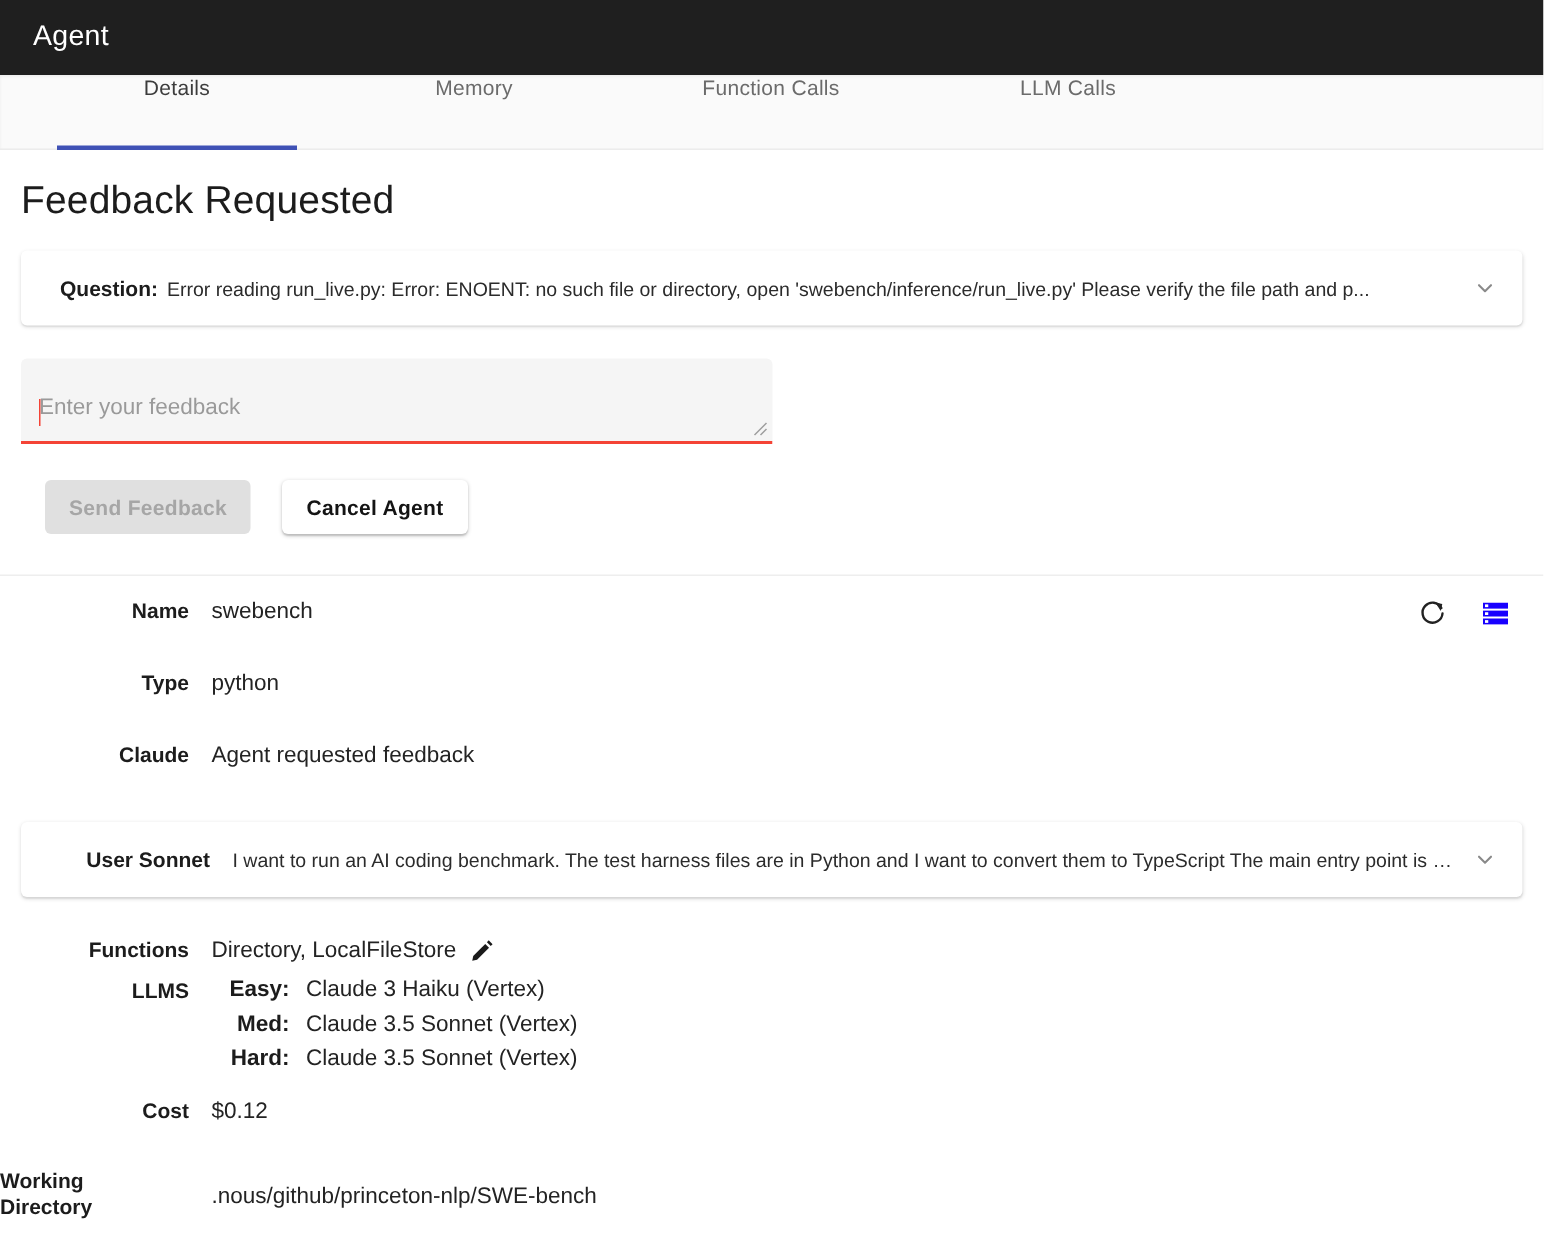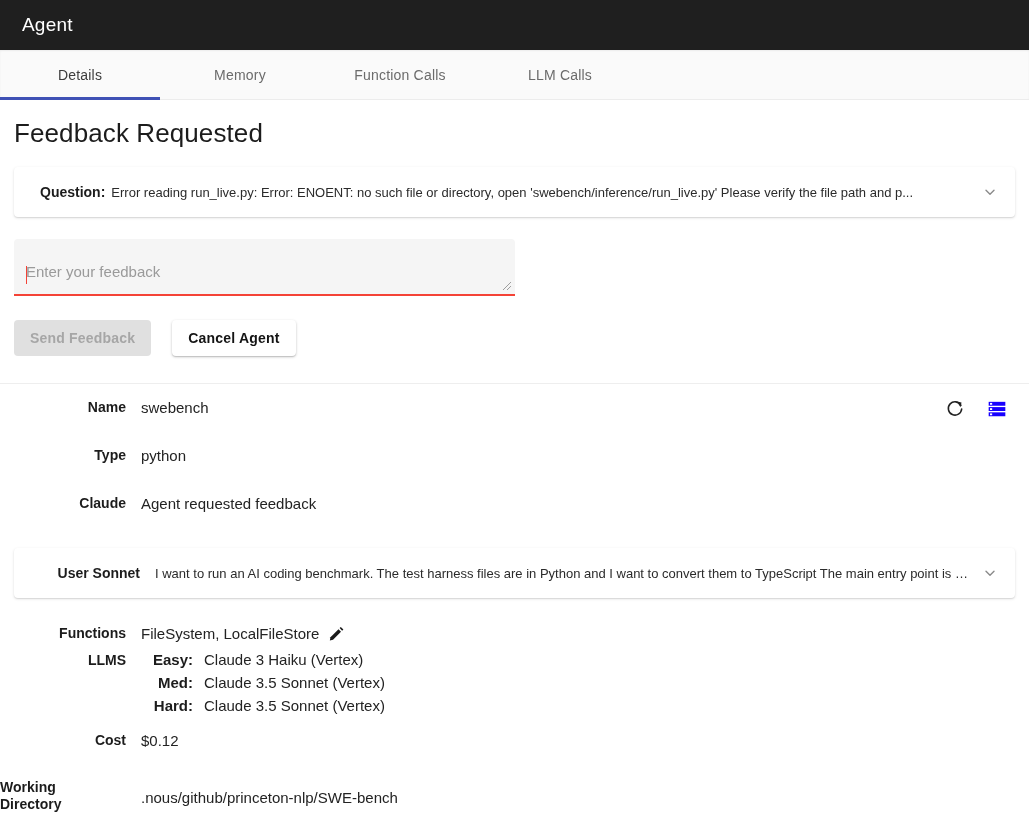--- a/index.html
+++ b/index.html
@@ -32,28 +32,29 @@
     background: #fafafa;
     display: flex;
     align-items: stretch;
     border-bottom: 1px solid #ececec;
     position: relative;
     box-shadow: 0 1px 2px rgba(0,0,0,.06) inset;
   }
   .tab {
     width: 160px;
     display: flex;
-    align-items: center;
+    align-items: flex-start;
     justify-content: center;
     font-size: 14px;
     color: #6b6b6b;
     letter-spacing: .2px;
     cursor: pointer;
     position: relative;
     user-select: none;
+    margin-left: 38px;
   }
   .tab.active { color: #3c3c3c; }
   .tab.active::after {
     content: "";
     position: absolute;
     left: 0; right: 0; bottom: -1px;
     height: 3px;
     background: #3f51b5;
   }
 
@@ -132,21 +133,21 @@
   }
   .ta-grip {
     position: absolute;
     right: 3px; bottom: 5px;
     width: 12px; height: 12px;
     pointer-events: none;
   }
 
   
   .btn-row {
-    margin: 24px 0 0 14px;
+    margin: 24px 0 0 30px;
     display: flex;
     align-items: center;
     gap: 21px;
   }
   .btn {
     font-family: "Liberation Sans", sans-serif;
     font-size: 14px;
     font-weight: 600;
     border: none;
     border-radius: 4px;
@@ -371,21 +372,21 @@
       <span class="chev">
         <svg width="16" height="16" viewBox="0 0 24 24" aria-hidden="true">
           <path d="M6 9.2 L12 15.2 L18 9.2" fill="none" stroke="#8a8a8a" stroke-width="2.1" stroke-linecap="round" stroke-linejoin="round"></path>
         </svg>
       </span>
     </div>
 
     <div class="row row-tight" style="margin-top:26px">
       <div class="row-label">Functions</div>
       <div class="row-value">
-        <span>FileSystem, LocalFileStore</span>
+        <span>Directory, LocalFileStore</span>
         <svg class="pencil" width="17" height="17" viewBox="0 0 24 24">
           <path d="M3.5 17.3 L14.8 6 L18.4 9.6 L7.1 20.9 L2.6 21.8 Z" fill="#1a1a1a"></path>
           <path d="M16.4 4.4 L18.1 2.7 L21.7 6.3 L20 8 Z" fill="#1a1a1a"></path>
         </svg>
       </div>
     </div>
 
     <div class="row row-llms" style="margin-top:2px">
       <div class="row-label">LLMS</div>
       <div class="row-value">

